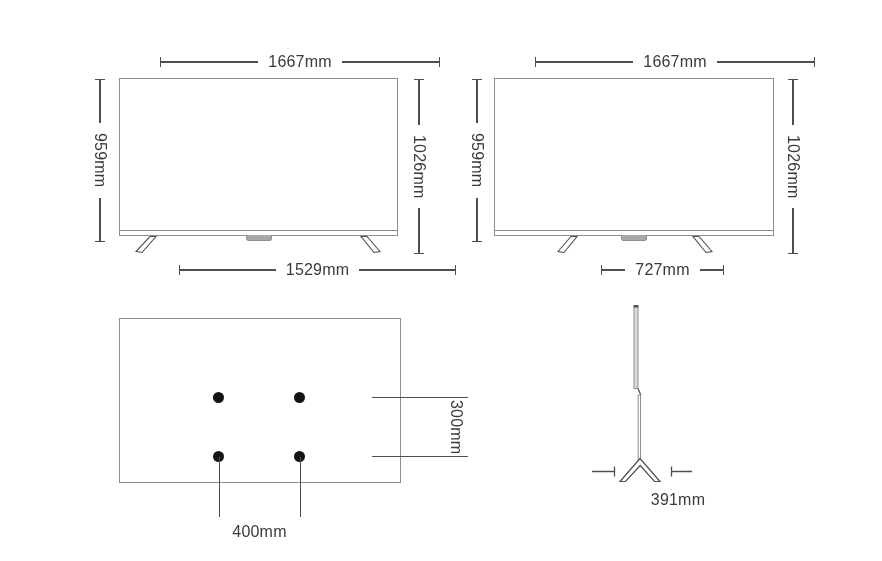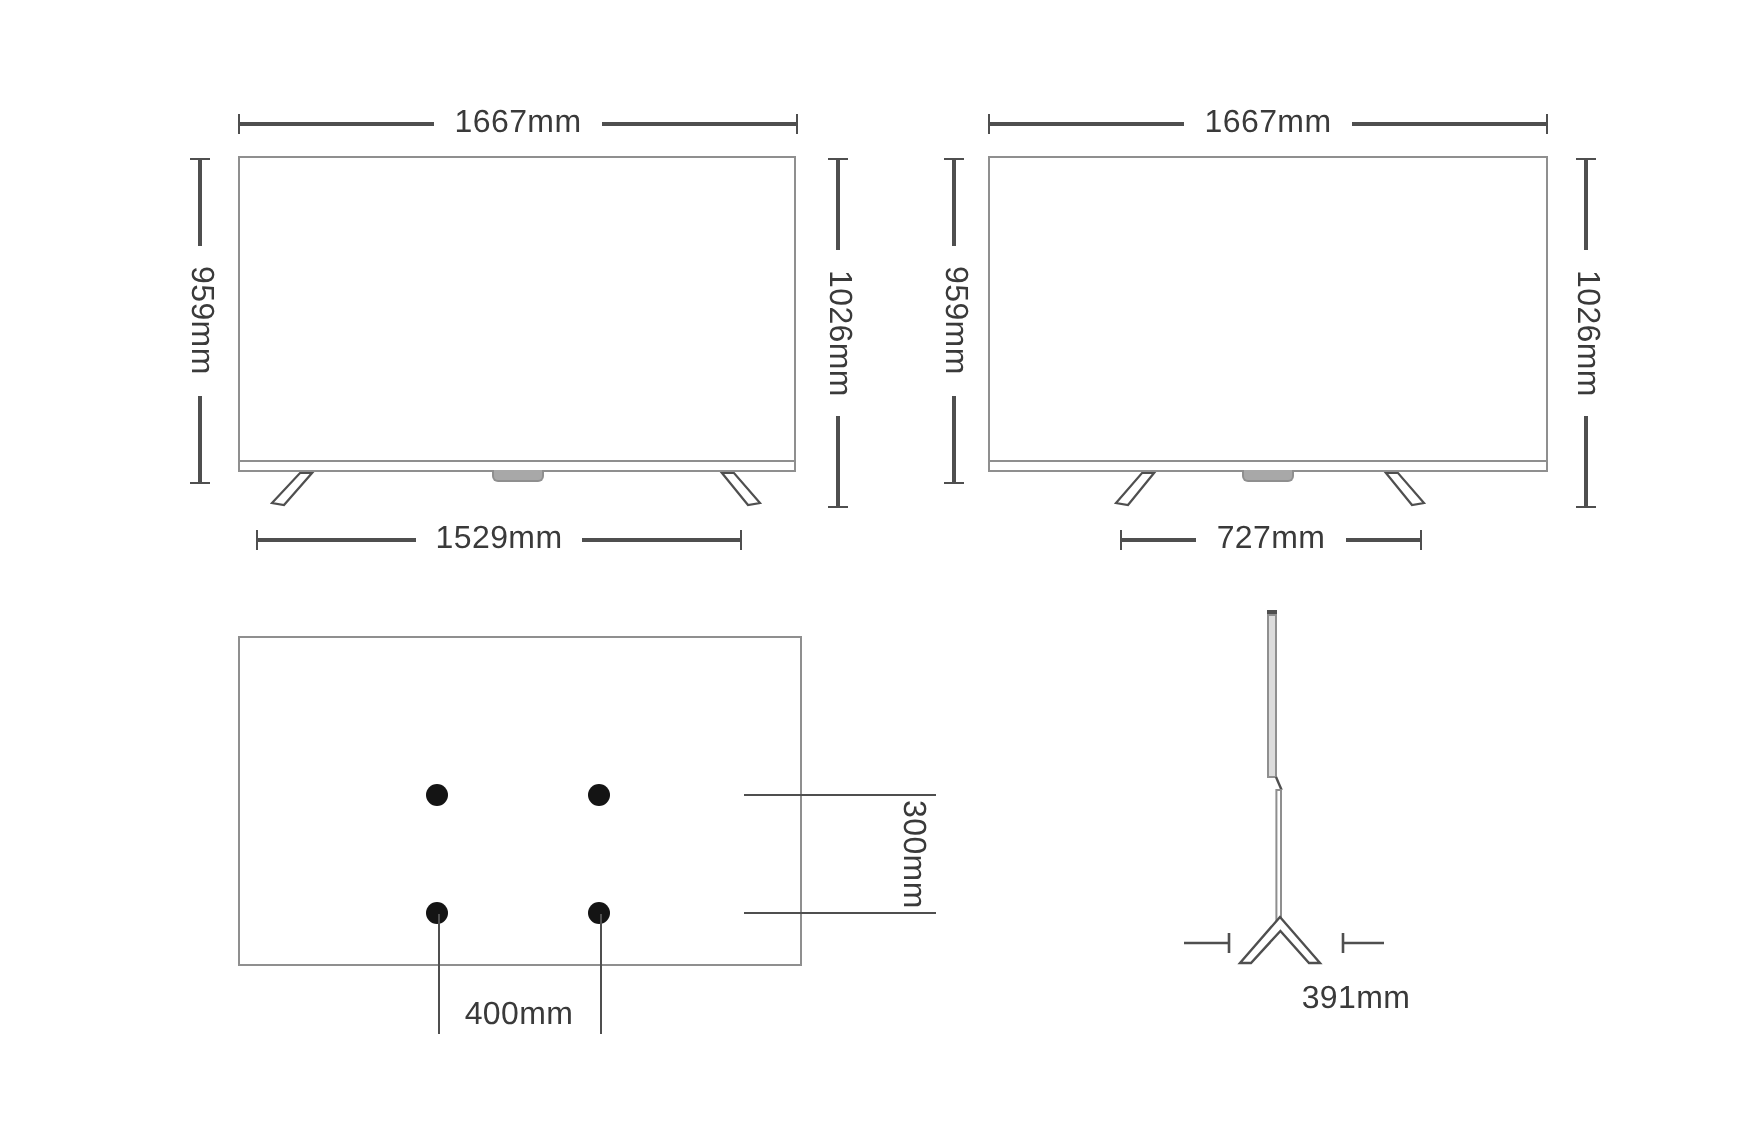--- a/index.html
+++ b/index.html
@@ -12,21 +12,21 @@
     --background:#ffffff;
   }
   html,body{margin:0;padding:0;background:#fff;}
   .canvas{
     position:relative;width:882px;height:561px;overflow:hidden;
     background:var(--background);
     font-family:"Liberation Sans","DejaVu Sans",sans-serif;
   }
   .view{position:absolute;inset:0;}
   
-  .hdim{position:absolute;display:flex;align-items:center;height:18px;}
+  .hdim{position:absolute;display:flex;align-items:center;height:18px;margin-left:41px;}
   .hdim .t{flex:0 0 auto;width:1.4px;height:10px;background:var(--line);}
   .hdim .s{flex:1 1 auto;height:1.4px;background:var(--line);}
   
   .vdim{position:absolute;display:flex;flex-direction:column;align-items:center;width:18px;}
   .vdim .t{flex:0 0 auto;height:1.4px;width:10px;background:var(--line);}
   .vdim .s{flex:1 1 auto;width:1.4px;background:var(--line);}
   .lbl{
     font-size:16px;line-height:18px;color:var(--text);
     padding:0 10px;white-space:nowrap;letter-spacing:.2px;
   }
@@ -83,21 +83,21 @@
     <div class="tv" style="left:119px;top:78px;width:279px;height:158px">
       <div class="bezel"></div>
       <div class="module"></div>
     </div>
 
     <svg class="feet" style="left:119px;top:236px" width="279" height="18" viewBox="0 0 279 18">
       <path d="M31,0.5 L37,0.5 L23,16.5 L17,15.5 Z" style="fill:#fff;stroke:var(--line);stroke-width:1.1"></path>
       <path d="M242,0.5 L248,0.5 L261,15.5 L255,16.5 Z" style="fill:#fff;stroke:var(--line);stroke-width:1.1"></path>
     </svg>
 
-    <div class="hdim" style="left:128px;top:261px;width:243px">
+    <div class="hdim" style="left:138px;top:261px;width:277px">
       <i class="t"></i>
       <i class="s"></i>
       <span class="lbl">1529mm</span>
       <i class="s"></i>
       <i class="t"></i>
     </div>
   </div>
 
   <div class="view">
 
@@ -128,21 +128,21 @@
     <div class="tv" style="left:494px;top:78px;width:280px;height:158px">
       <div class="bezel"></div>
       <div class="module"></div>
     </div>
 
     <svg class="feet" style="left:494px;top:236px" width="280" height="18" viewBox="0 0 280 18">
       <path d="M77,0.5 L83,0.5 L70,16.5 L64,15.5 Z" style="fill:#fff;stroke:var(--line);stroke-width:1.1"></path>
       <path d="M199,0.5 L205,0.5 L218,15.5 L212,16.5 Z" style="fill:#fff;stroke:var(--line);stroke-width:1.1"></path>
     </svg>
 
-    <div class="hdim" style="left:560px;top:261px;width:151px">
+    <div class="hdim" style="left:560px;top:261px;width:123px">
       <i class="t"></i>
       <i class="s"></i>
       <span class="lbl">727mm</span>
       <i class="s"></i>
       <i class="t"></i>
     </div>
   </div>
 
   <div class="view">
     <div class="back-rect" style="left:119px;top:318px;width:282px;height:165px"></div>
@@ -151,21 +151,21 @@
     <div class="hole" style="left:294px;top:392px"></div>
     <div class="hole" style="left:213px;top:451px"></div>
     <div class="hole" style="left:294px;top:451px"></div>
 
     <div class="ln-h" style="left:372px;top:397px;width:96px"></div>
     <div class="ln-h" style="left:372px;top:456px;width:96px"></div>
     <div class="vlbl" style="left:447px;top:400px;height:55px">300mm</div>
 
     <div class="ln-v" style="left:219px;top:457px;height:60px"></div>
     <div class="ln-v" style="left:300px;top:457px;height:60px"></div>
-    <div class="txt" style="left:219px;top:500px;width:81px">400mm</div>
+    <div class="txt" style="left:219px;top:524px;width:81px">400mm</div>
   </div>
 
   <div class="view">
     <svg style="left:585px;top:300px" width="115" height="185" viewBox="0 0 115 185">
       <rect x="48.5" y="5" width="5" height="3" style="fill:var(--line)"></rect>
       <rect x="49" y="7.5" width="4" height="81" style="fill:var(--panel_fill);stroke:var(--outline);stroke-width:1"></rect>
       <path d="M53,88.5 L55.8,95" style="fill:none;stroke:var(--line);stroke-width:1.2"></path>
       <rect x="53.2" y="95" width="2.3" height="66" style="fill:#fff;stroke:var(--outline);stroke-width:1"></rect>
       <path d="M55,158.5 L35,181.5 L40.5,181.5 L55.2,165.5 L69.5,181.5 L75,181.5 Z" style="fill:#fff;stroke:var(--line);stroke-width:1.2;stroke-linejoin:miter"></path>
       <path d="M7,171.5 L29.5,171.5 M29.5,166.5 L29.5,176.5 M86.5,166.5 L86.5,176.5 M86.5,171.5 L107,171.5" style="fill:none;stroke:var(--line);stroke-width:1.3"></path>

